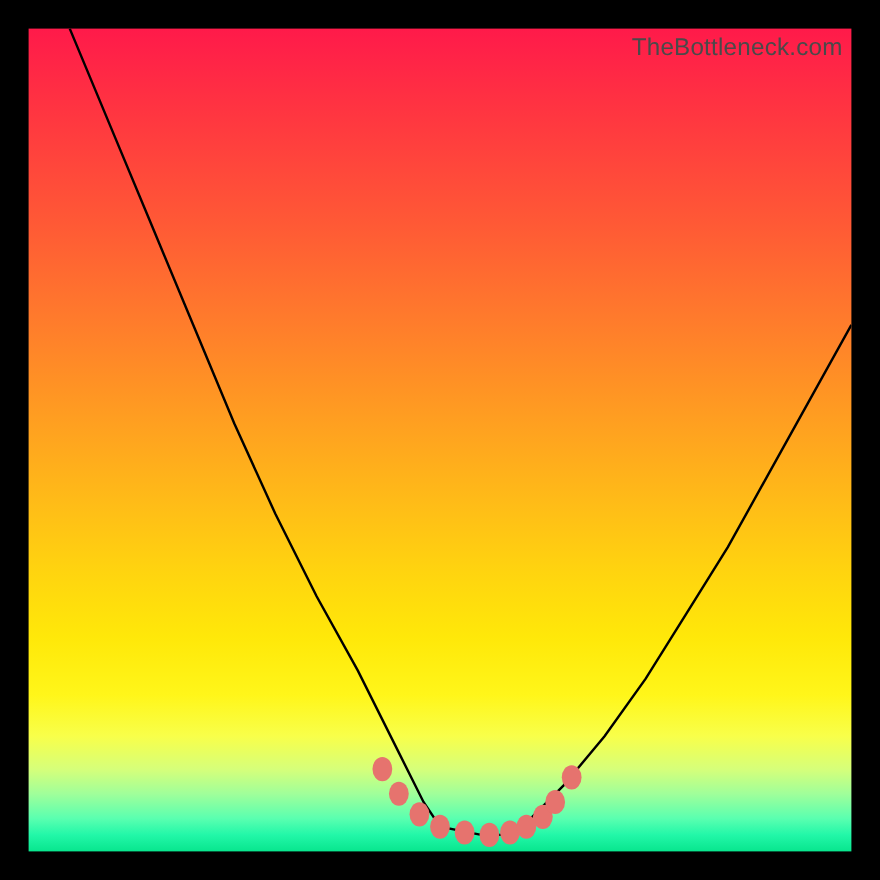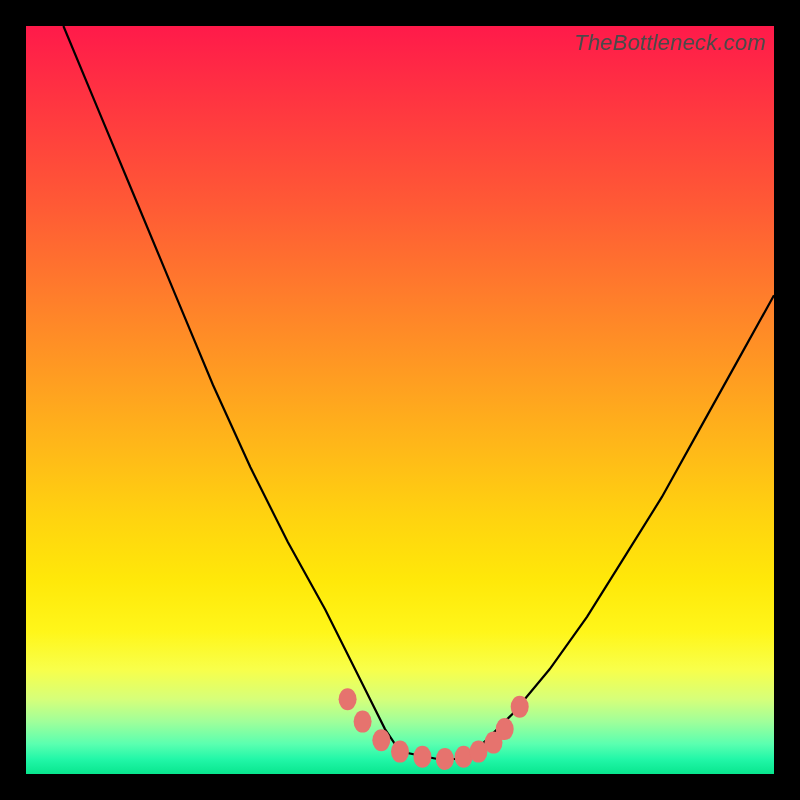--- a/index.html
+++ b/index.html
@@ -11,21 +11,20 @@
     background: #000;
     font-family: Arial, Helvetica, sans-serif;
   }
   .frame {
     position: absolute;
     left: 0;
     top: 0;
     width: 772px;
     height: 800px;
     background: #000;
-    font-style: italic;
   }
   .plot {
     position: absolute;
     left: 26px;
     top: 26px;
     width: 748px;
     height: 748px;
     background: linear-gradient(
       to bottom,
       #ff1a4a 0%,

